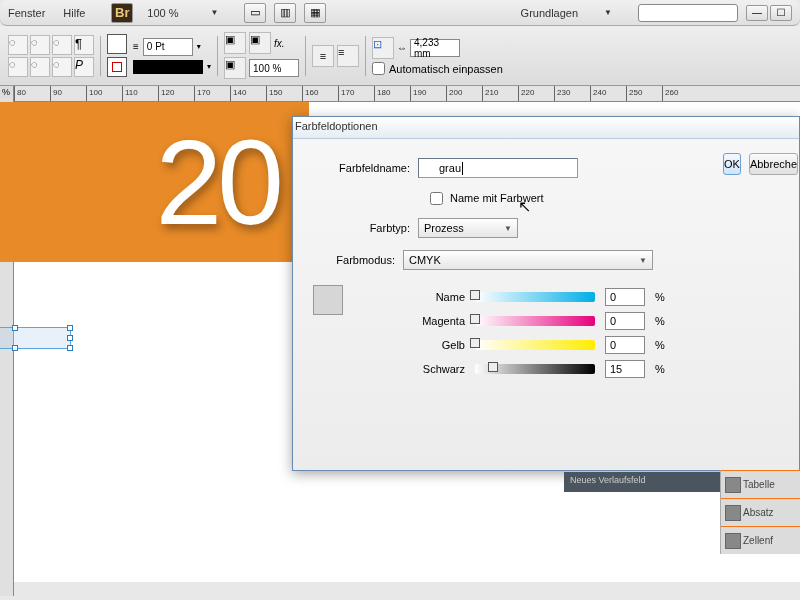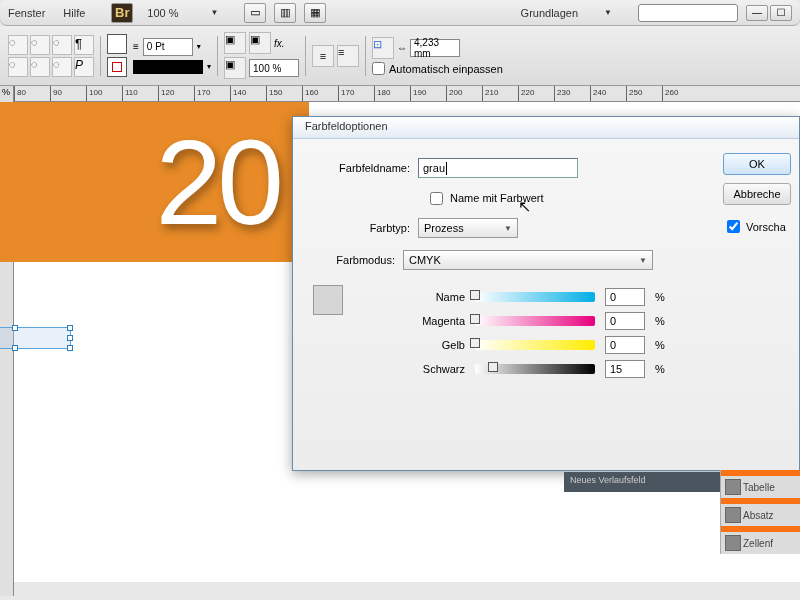--- a/index.html
+++ b/index.html
@@ -31,50 +31,50 @@
 .pct-lbl { position: absolute; top: 0; left: 0; font-size: 9px; background: #ddd; padding: 1px 2px; z-index: 2; }
 .ruler-h { height: 16px; background: #e4e4e4; border-bottom: 1px solid #888; position: relative; overflow: hidden; }
 .tick { position: absolute; top: 0; height: 16px; border-left: 1px solid #666; font-size: 8px; color: #333; padding-left: 2px; padding-top: 2px; }
 
 .canvas { position: relative; height: 480px; background: #fff; }
 .orange-block { position: absolute; left: -55px; top: 0; width: 350px; height: 160px; background: #e78a27; display: flex; align-items: center; justify-content: flex-end; padding-right: 30px; color: #fff; font-size: 120px; font-weight: 300; letter-spacing: -5px; text-shadow: 3px 5px 8px rgba(0,0,0,0.35); }
 .sel-box { position: absolute; left: -55px; top: 225px; width: 112px; height: 22px; border: 1px solid #5aa7e0; background: rgba(180,210,240,0.3); }
 .sel-handle { position: absolute; width: 6px; height: 6px; background: #fff; border: 1px solid #2b7cc0; }
 
 .dialog { position: absolute; left: 292px; top: 116px; width: 508px; height: 355px; background: linear-gradient(#f7f7f7,#ececec); border: 1px solid #6a8bb0; box-shadow: 0 3px 12px rgba(0,0,0,0.35); }
-.dlg-title { height: 22px; background: linear-gradient(#fff,#e4ecf4); border-bottom: 1px solid #bcd; padding: 3px 12px; font-size: 11px; color: #333; }
+.dlg-title { height: 22px; background: linear-gradient(#fff,#e4ecf4); border-bottom: 1px solid #bcd; padding: 3px 2px; font-size: 11px; color: #333; }
 .dlg-body { padding: 18px 20px; position: relative; }
 .dlg-row { display: flex; align-items: center; margin-bottom: 10px; height: 22px; }
 .dlg-label { width: 105px; text-align: right; padding-right: 8px; }
-.text-input { flex: 0 0 160px; height: 20px; background: #fff; border: 1px solid #7a9; border-top-color:#678; border-left-color:#678; padding: 1px 4px; display:flex;align-items:center; }
+.text-input { flex: 0 0 160px; height: 20px; background: #fff; border: 1px solid #7a9; border-top-color:#678; border-left-color:#678; padding: 1px 20px; display:flex;align-items:center; }
 .checkbox-row { margin-left: 113px; display: flex; align-items: center; gap: 4px; height: 18px; margin-bottom: 10px; position:relative; }
 .dropdown { flex: 0 0 100px; height: 20px; background: linear-gradient(#fff,#e6e6e6); border: 1px solid #999; padding: 0 5px; display: flex; align-items: center; justify-content: space-between; }
 .dropdown.wide { flex: 0 0 250px; }
 .dd-arrow { font-size: 8px; color: #555; }
 .swatch { width: 30px; height: 30px; background: #d6d6d6; border: 1px solid #999; margin-right: 20px; }
 .slider-block { padding-left: 40px; }
 .slider-row { display: flex; align-items: center; height: 24px; gap: 10px; }
 .slider-lbl { width: 62px; text-align: right; }
 .slider-track { width: 120px; height: 10px; position: relative; border-radius: 2px; }
 .slider-thumb { position: absolute; top: -2px; width: 10px; height: 10px; background: #eee; border: 1px solid #555; transform: translateX(-50%); }
 .slider-val { width: 40px; height: 18px; background: #fff; border: 1px solid #888; padding: 0 4px; display:flex;align-items:center; }
 .grad-c { background: linear-gradient(90deg,#fff,#00aee6); }
 .grad-m { background: linear-gradient(90deg,#fff,#e6007e); }
 .grad-y { background: linear-gradient(90deg,#fff,#ffed00); }
 .grad-k { background: linear-gradient(90deg,#fff,#000); }
 
-.btn-col { position: absolute; right: 8px; top: 36px; display: flex; flex-direction: column; gap: 8px; width: 68px; }
+.btn-col { position: absolute; right: 8px; top: 36px; display: flex; gap: 8px; width: 68px; }
 .btn { height: 22px; background: linear-gradient(#f3f9ff,#cfe4f7); border: 1px solid #6ca0d0; border-radius: 3px; text-align: center; line-height: 20px; font-size: 11px; }
 .btn2 { background: linear-gradient(#fafafa,#e0e0e0); border-color: #aaa; }
 .vorschau { display: flex; align-items: center; gap: 3px; margin-top: 4px; font-size: 11px; }
 .cursor { position: absolute; width: 14px; height: 20px; pointer-events: none; }
 .cursor::before { content:'↖'; font-size: 16px; color:#000; position:absolute; }
 
 .right-panel { position: absolute; right: 0; top: 470px; width: 80px; background: #dcdcdc; border-left: 1px solid #aaa; }
-.panel-item { height: 28px; border-top: 6px solid #f97316; display: flex; align-items: center; padding-left: 22px; font-size: 10px; color: #444; position: relative; }
+.panel-item { height: 28px; border-top: 1px solid #f97316; display: flex; align-items: center; padding-left: 22px; font-size: 10px; color: #444; position: relative; }
 .panel-item::before { content:''; position:absolute; left:4px; width:14px; height:14px; background:#888; border:1px solid #666; }
 </style>
 </head>
 <body>
 
 <div class="menu-bar">
   <span>Fenster</span>
   <span>Hilfe</span>
   <div class="menu-mid">
     <div class="icon-btn" style="background:#3a2a1a;color:#e9c77b;font-weight:bold;font-size:13px;">Br</div>

